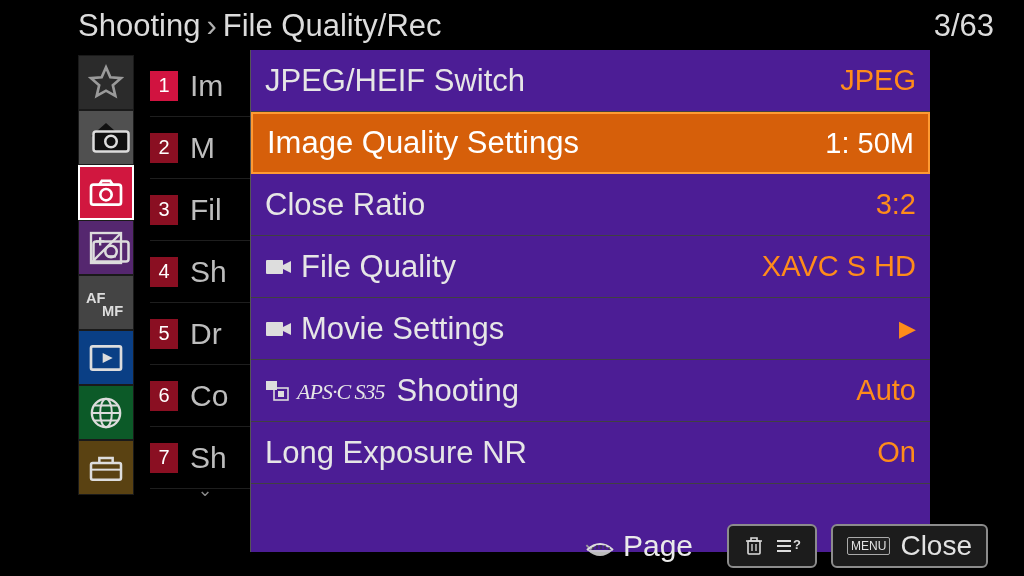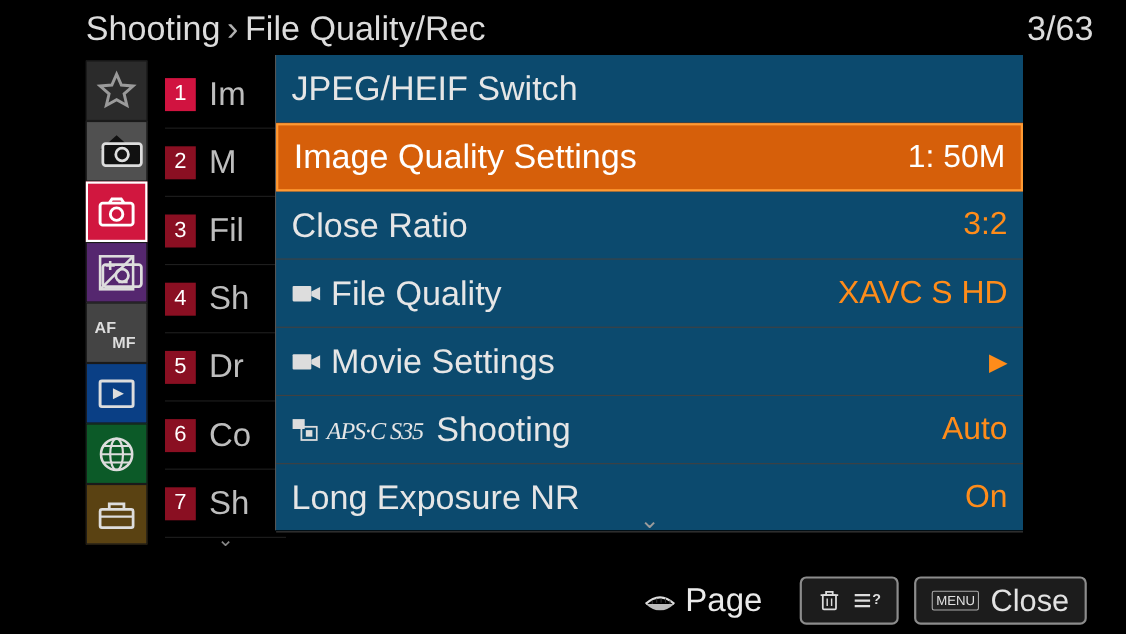--- a/index.html
+++ b/index.html
@@ -29,21 +29,21 @@
   
   .subcol { position: absolute; left: 150px; top: 55px; width: 110px; }
   .subrow { height: 62px; display:flex; align-items:center; border-bottom:1px solid #1e1e1e; }
   .subrow .num { width:28px; height:30px; display:inline-flex; align-items:center; justify-content:center; background:#8a0f22; color:#fff; font-size:20px; margin-right:12px; }
   .subrow .num.active { background:#d11340; }
   .subrow .txt { color:#bdbdbd; font-size:30px; white-space:nowrap; overflow:hidden; }
   .subcol .scroll-up, .subcol .scroll-down { height:18px; text-align:center; color:#888; font-size:18px; }
   .subcol .scroll-down { position:absolute; left:0; right:0; bottom:-8px; }
 
   
-  .panel { position:absolute; left:250px; top:50px; width:680px; height:432px; background:#0c4a6e; border-left:1px solid #555; }
+  .panel { position:absolute; left:250px; top:50px; width:680px; height:502px; background:#4c1d95; border-left:1px solid #555; }
   .row { height: 62px; display:flex; align-items:center; padding:0 14px; border-bottom:1px solid #414141; font-size:31px; color:#e6e6e6; }
   .row .label { display:flex; align-items:center; gap:8px; }
   .row .value { margin-left:auto; color:#ff8c1a; font-size:29px; }
   .row .value.arrow { font-size:22px; }
   .row.sel { background:#d65f0a; border:2px solid #ff9a33; color:#fff; }
   .row.sel .value { color:#fff; }
   .row .movieicon { display:inline-flex; align-items:center; }
   .apsc { font-family: Georgia, "Times New Roman", serif; font-style: italic; font-size:22px; letter-spacing:-1px; margin-right:4px; display:inline-block; transform: translateY(1px); }
   .panel .pagearrow { position:absolute; left:50%; bottom:-4px; transform:translateX(-50%); color:#9c9c9c; font-size:22px; }
 
@@ -161,20 +161,21 @@
       </div>
     <div class="scroll-down">⌄</div>
   </div>
 
   <div class="panel">
     <div id="rows">
         <div class="row">
           <span class="label">
             <span>JPEG/HEIF Switch</span>
           </span>
+          <span class="value">JPEG</span>
         </div>
         <div class="row sel">
           <span class="label">
             <span>Image Quality Settings</span>
           </span>
           <span class="value">1: 50M</span>
         </div>
         <div class="row">
           <span class="label">
             <span>Close Ratio</span>

